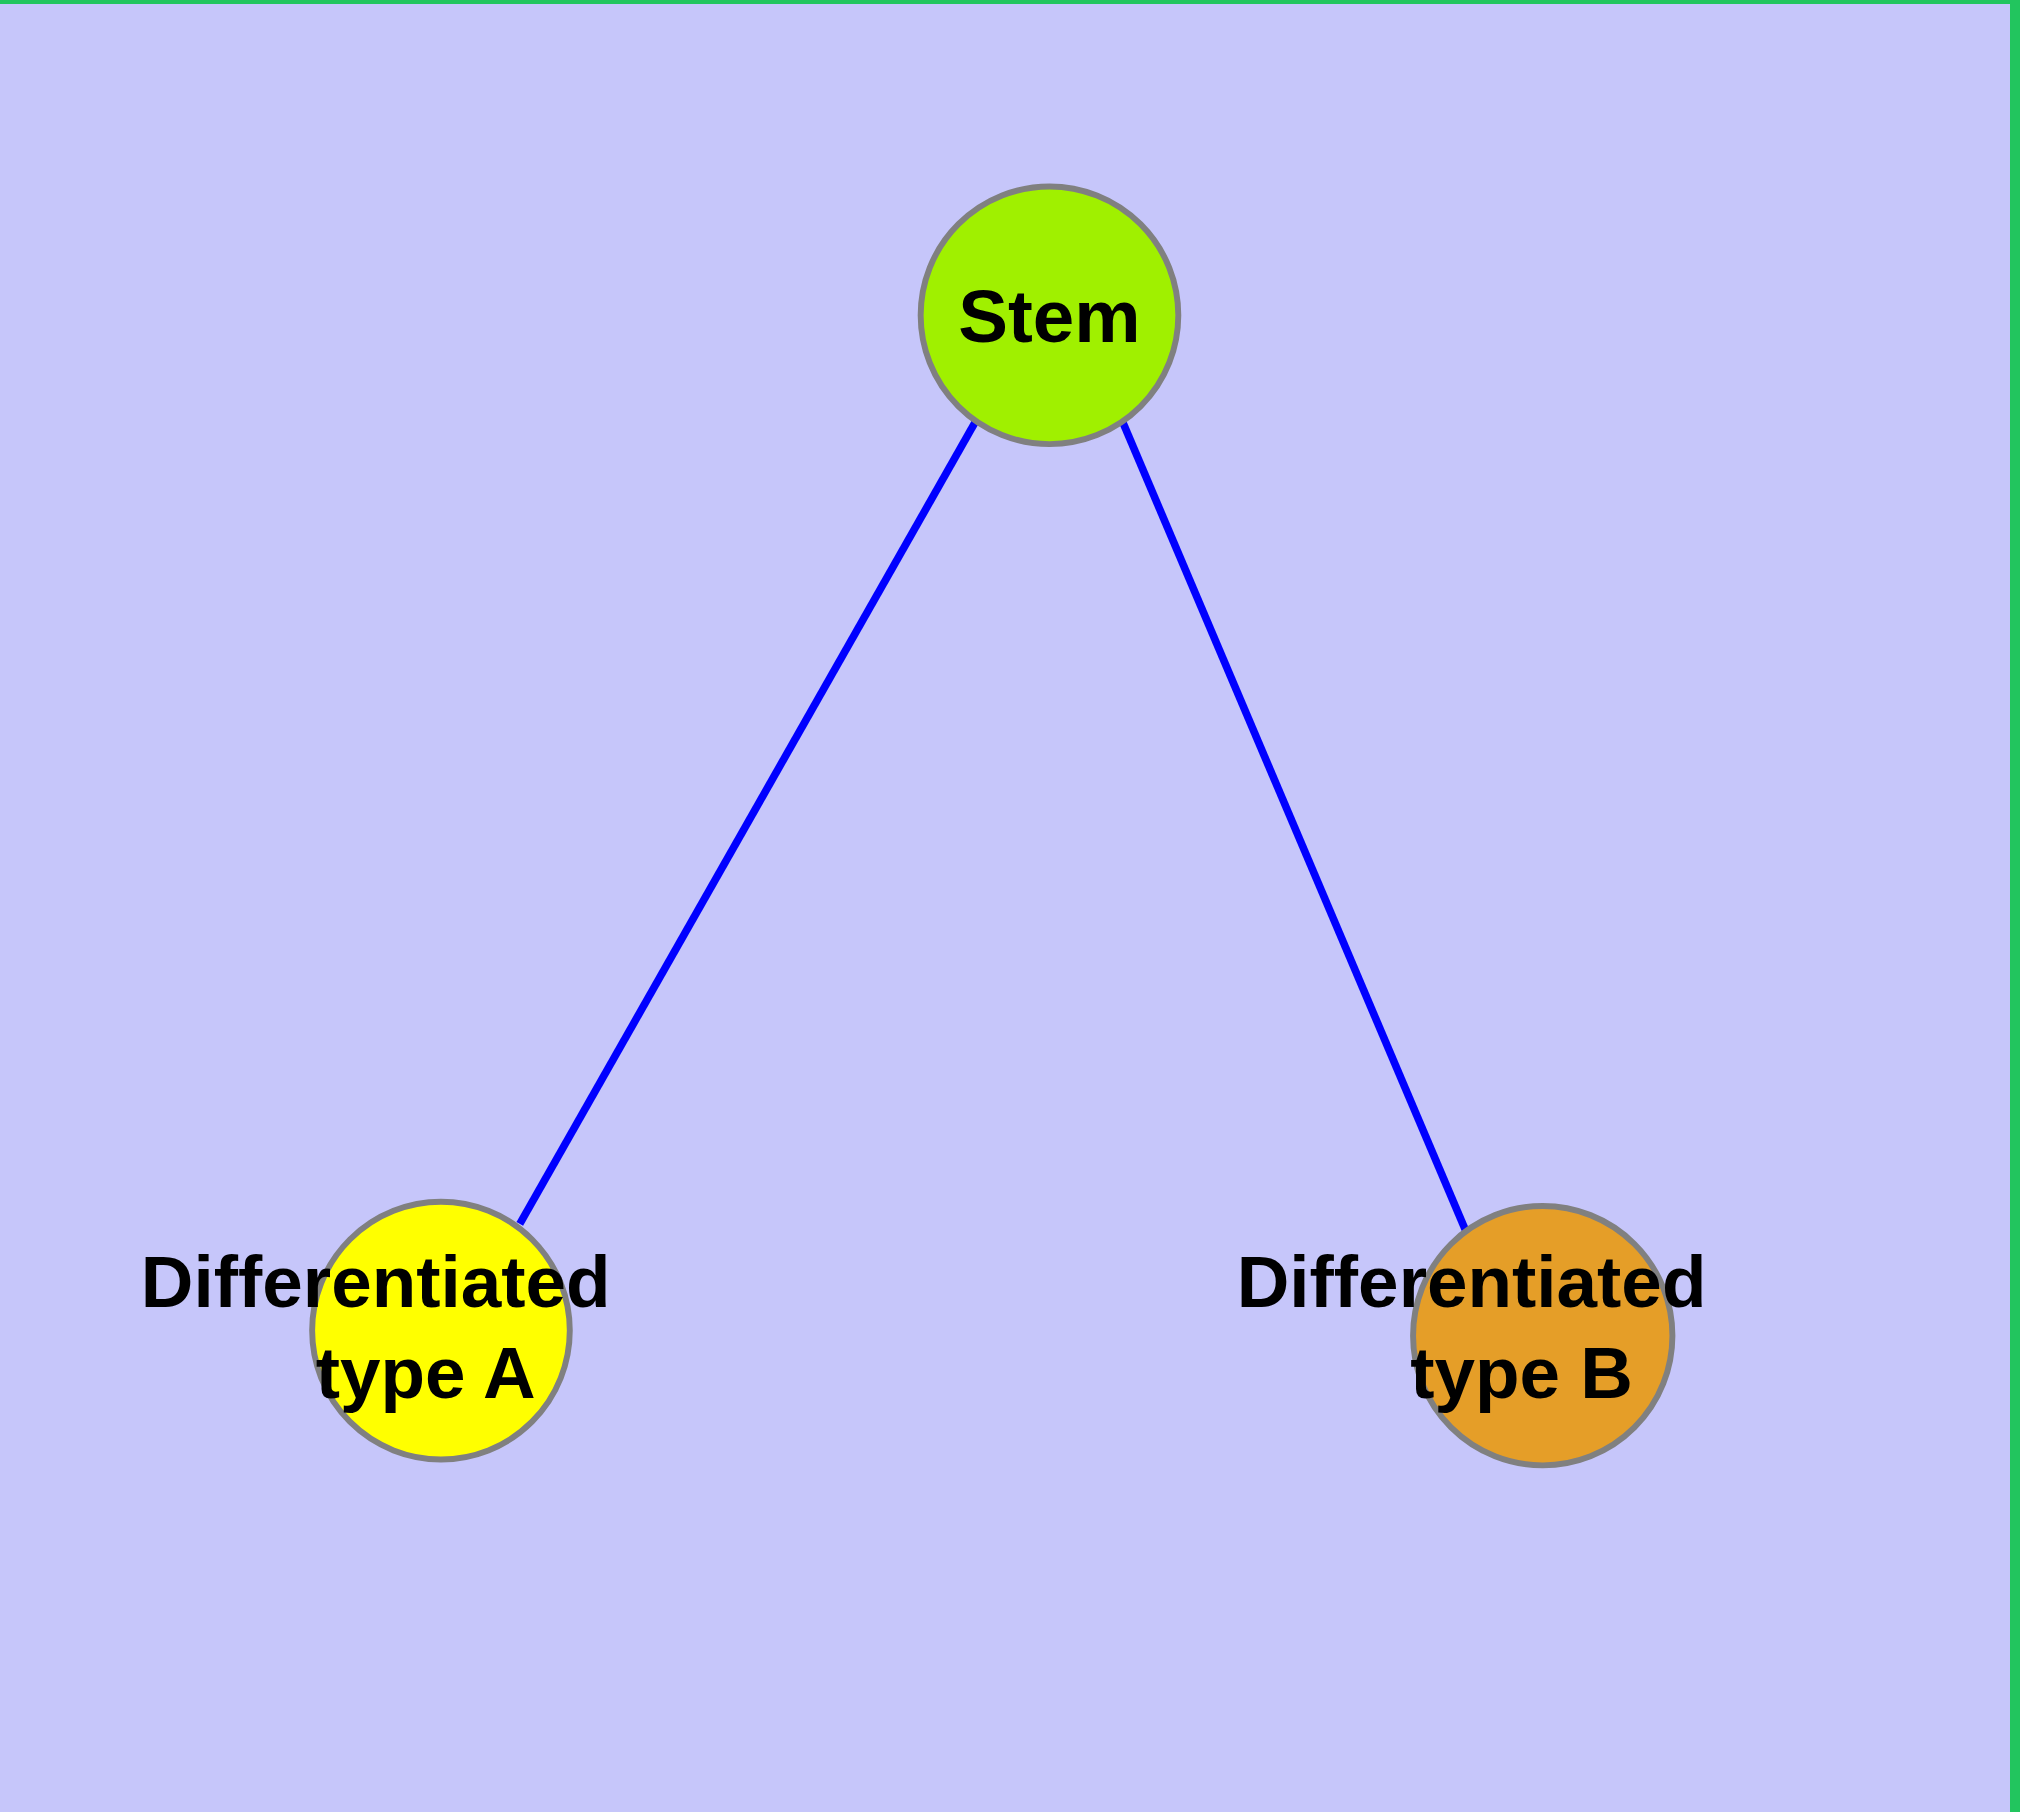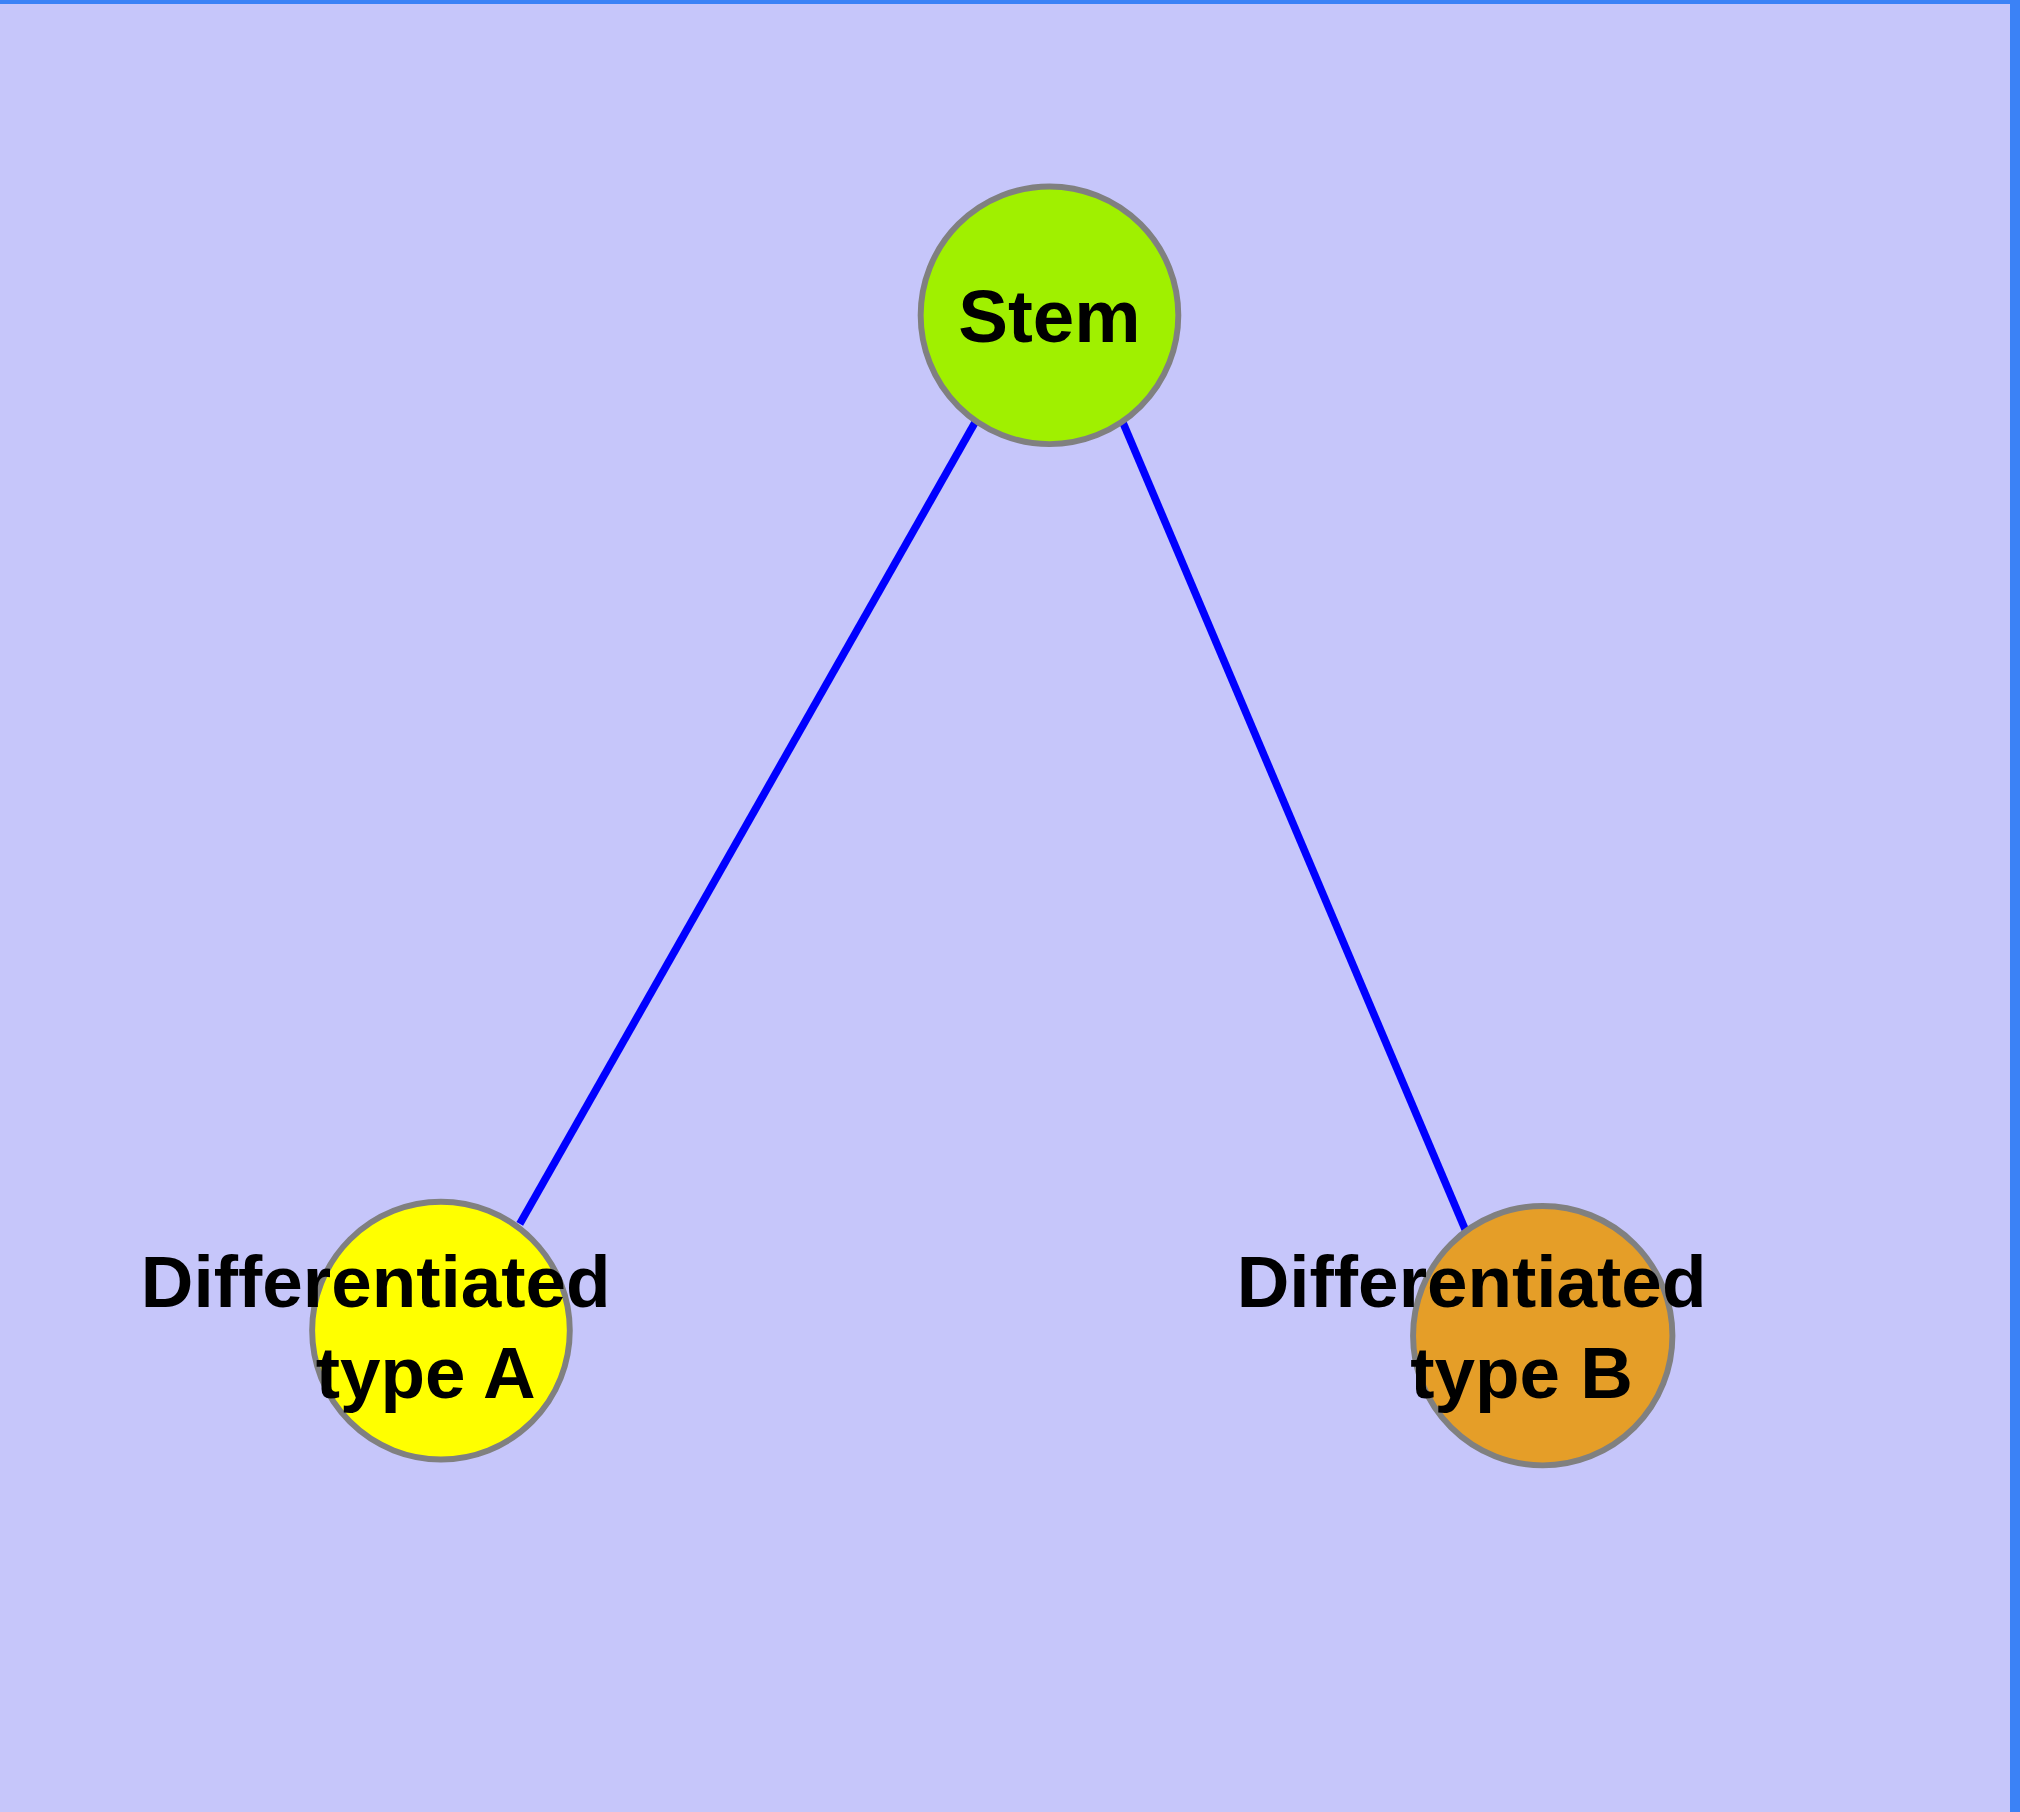--- a/index.html
+++ b/index.html
@@ -5,21 +5,21 @@
 <style>
   html, body {
     margin: 0;
     padding: 0;
     background: #ffffff;
   }
   #canvas {
     position: relative;
     width: 2021px;
     height: 1812px;
-    background: #3b82f6;
+    background: #22c55e;
     overflow: hidden;
     font-family: "Liberation Sans", sans-serif;
   }
   #bg-plate {
     position: absolute;
     left: 0px;
     top: 4.2px;
     width: 2010px;
     height: 1808px;
     background: #c6c6fa;

